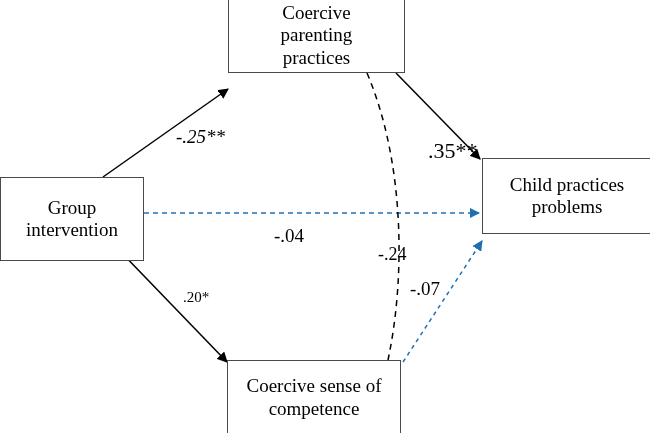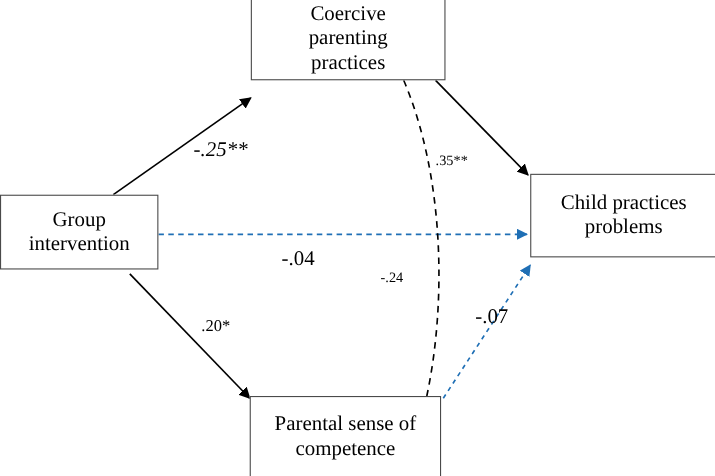--- a/index.html
+++ b/index.html
@@ -70,46 +70,46 @@
 
     <line x1="118" y1="249" x2="227" y2="362" stroke="#000000" stroke-width="1.5" marker-end="url(#arrow-black)"></line>
 
     <line x1="144" y1="213" x2="479" y2="213" stroke="#1f6fb5" stroke-width="1.5" stroke-dasharray="5,4" marker-end="url(#arrow-blue)"></line>
 
     <path d="M 367 73 C 404 160, 406 275, 388 360" fill="none" stroke="#000000" stroke-width="1.5" stroke-dasharray="6,5"></path>
 
     <line x1="403" y1="362" x2="482" y2="241" stroke="#1f6fb5" stroke-width="1.5" stroke-dasharray="4,4" marker-end="url(#arrow-blue)"></line>
   </svg>
 
-  <div class="node-box" id="node-0" style="left: 0px; top: 177px; width: 144px; height: 68px; font-size: 19px; border-color: rgb(74, 74, 74);">
+  <div class="node-box" id="node-0" style="left: 0px; top: 177px; width: 144px; height: 84px; font-size: 19px; border-color: rgb(74, 74, 74);">
     <span class="node-label">Group
 intervention</span>
   </div>
 
   <div class="node-box" id="node-1" style="left: 228px; top: -2px; width: 177px; height: 75px; font-size: 19px; border-color: rgb(74, 74, 74);">
     <span class="node-label">Coercive
 parenting
 practices</span>
   </div>
 
   <div class="node-box" id="node-2" style="left: 227px; top: 360px; width: 174px; height: 75px; font-size: 19px; border-color: rgb(74, 74, 74);">
-    <span class="node-label">Parental sense of
+    <span class="node-label">Coercive sense of
 competence</span>
   </div>
 
   <div class="node-box" id="node-3" style="left: 482px; top: 158px; width: 170px; height: 76px; font-size: 19px; border-color: rgb(74, 74, 74);">
     <span class="node-label">Child practices
 problems</span>
   </div>
 
   <div class="edge-label" id="edge-label-0" style="left: 176px; top: 126px; font-size: 19px; font-style: italic;">-.25**</div>
 
-  <div class="edge-label" id="edge-label-1" style="left: 396px; top: 138px; font-size: 13px;">.35**</div>
+  <div class="edge-label" id="edge-label-1" style="left: 428px; top: 138px; font-size: 22px;">.35**</div>
 
   <div class="edge-label" id="edge-label-2" style="left: 183px; top: 289px; font-size: 15px;">.20*</div>
 
-  <div class="edge-label" id="edge-label-3" style="left: 256px; top: 225px; font-size: 19px;">-.04</div>
+  <div class="edge-label" id="edge-label-3" style="left: 274px; top: 225px; font-size: 19px;">-.04</div>
 
-  <div class="edge-label" id="edge-label-4" style="left: 346px; top: 244px; font-size: 13px;">-.24</div>
+  <div class="edge-label" id="edge-label-4" style="left: 378px; top: 244px; font-size: 18px;">-.24</div>
 
-  <div class="edge-label" id="edge-label-5" style="left: 432px; top: 278px; font-size: 19px;">-.07</div>
+  <div class="edge-label" id="edge-label-5" style="left: 410px; top: 278px; font-size: 19px;">-.07</div>
 
 </div>
 
 </body></html>

